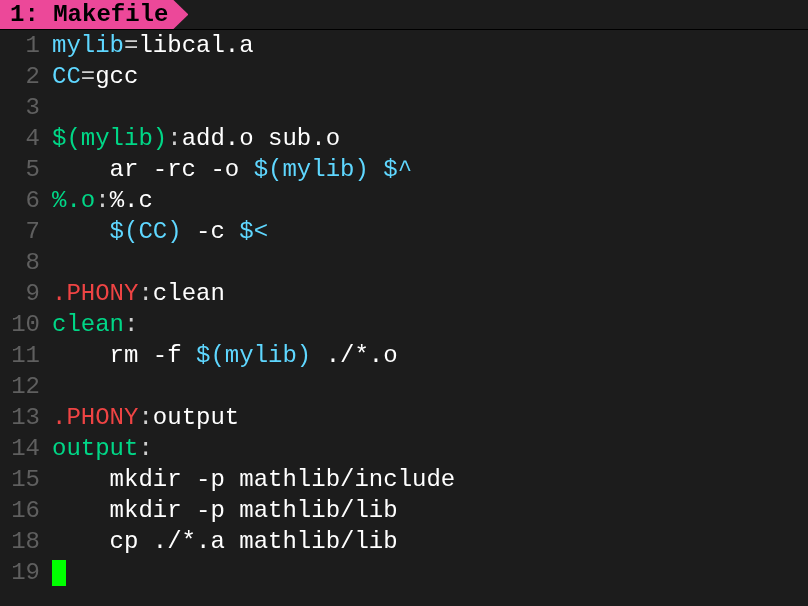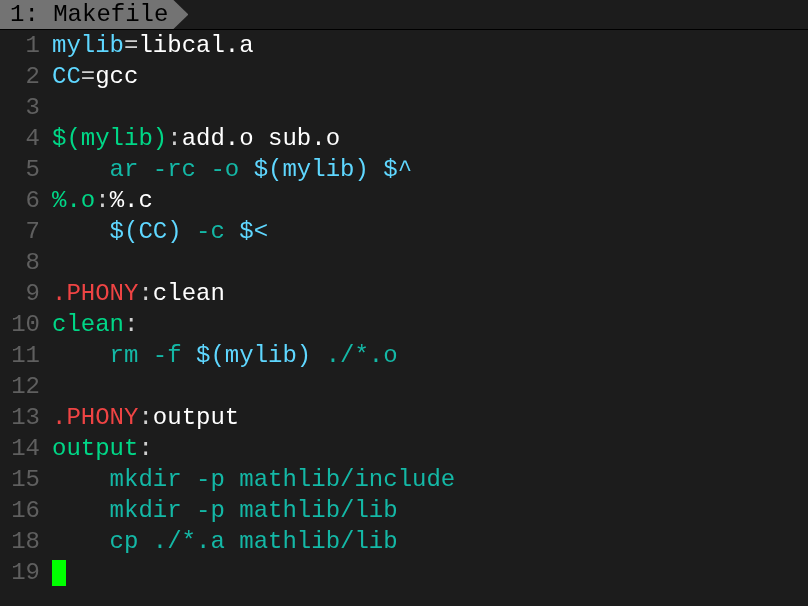--- a/index.html
+++ b/index.html
@@ -16,26 +16,26 @@
       width: 808px;
       height: 606px;
     }
     .tab-bar {
       display: flex;
       height: 30px;
       background: #1c1c1c;
       border-bottom: 1px solid #000;
     }
     .tab {
-      background: #737373;
+      background: #ec4899;
       color: #000;
       padding: 0 20px 0 10px;
       display: flex;
       align-items: center;
-      font-weight: normal;
+      font-weight: bold;
       position: relative;
       clip-path: polygon(0 0, calc(100% - 15px) 0, 100% 50%, calc(100% - 15px) 100%, 0 100%);
     }
     .editor {
       display: flex;
       flex-direction: column;
     }
     .line {
       display: flex;
       align-items: baseline;
@@ -51,21 +51,21 @@
     }
     .code {
       white-space: pre;
       flex: 1;
     }
     .c-var { color: #5fd7ff; text-align: right; }
     .c-punct { color: #d0d0d0; }
     .c-white { color: #ffffff; }
     .c-target { color: #00d787; }
     .c-ref { color: #5fd7ff; }
-    .c-yellow { color: #14b8a6; }
+    .c-yellow { color: #ffffff; }
     .c-phony { color: #ef4444; }
     .cursor {
       display: inline-block;
       width: 14px;
       height: 26px;
       background: #00ff00;
       vertical-align: text-bottom;
       margin-top: 2px;
     }
   </style>

